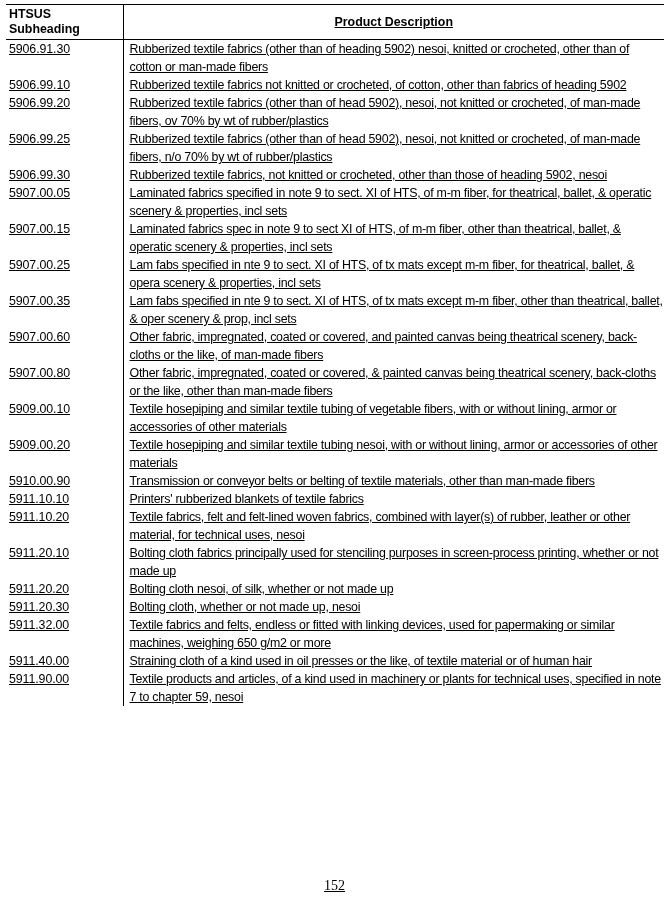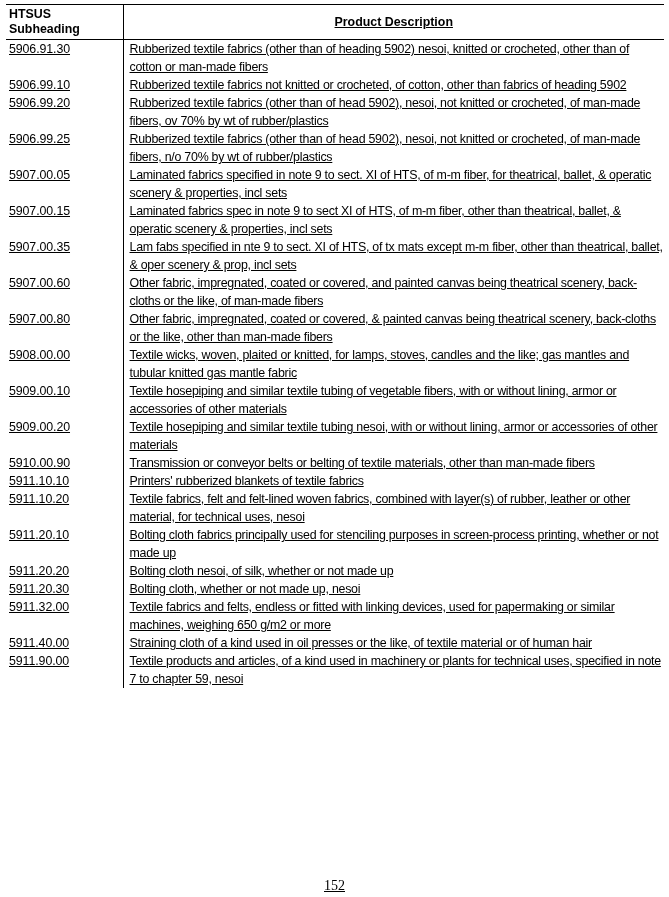--- a/index.html
+++ b/index.html
@@ -52,42 +52,46 @@
         </tr>
         <tr>
           <td class="code">5906.99.20</td>
           <td class="desc">Rubberized textile fabrics (other than of head 5902), nesoi, not knitted or crocheted, of man-made fibers, ov 70% by wt of rubber/plastics</td>
         </tr>
         <tr>
           <td class="code">5906.99.25</td>
           <td class="desc">Rubberized textile fabrics (other than of head 5902), nesoi, not knitted or crocheted, of man-made fibers, n/o 70% by wt of rubber/plastics</td>
         </tr>
         <tr>
+          <td class="code">5906.99.30</td>
+          <td class="desc">Rubberized textile fabrics, not knitted or crocheted, other than those of heading 5902, nesoi</td>
+        </tr>
+        <tr>
           <td class="code">5907.00.05</td>
           <td class="desc">Laminated fabrics specified in note 9 to sect. XI of HTS, of m-m fiber, for theatrical, ballet, &amp; operatic scenery &amp; properties, incl sets</td>
         </tr>
         <tr>
           <td class="code">5907.00.15</td>
           <td class="desc">Laminated fabrics spec in note 9 to sect XI of HTS, of m-m fiber, other than theatrical, ballet, &amp; operatic scenery &amp; properties, incl sets</td>
+        </tr>
+        <tr>
+          <td class="code">5907.00.25</td>
+          <td class="desc">Lam fabs specified in nte 9 to sect. XI of HTS, of tx mats except m-m fiber, for theatrical, ballet, &amp; opera scenery &amp; properties, incl sets</td>
         </tr>
         <tr>
           <td class="code">5907.00.35</td>
           <td class="desc">Lam fabs specified in nte 9 to sect. XI of HTS, of tx mats except m-m fiber, other than theatrical, ballet, &amp; oper scenery &amp; prop, incl sets</td>
         </tr>
         <tr>
           <td class="code">5907.00.60</td>
           <td class="desc">Other fabric, impregnated, coated or covered, and painted canvas being theatrical scenery, back-cloths or the like, of man-made fibers</td>
         </tr>
         <tr>
           <td class="code">5907.00.80</td>
           <td class="desc">Other fabric, impregnated, coated or covered, &amp; painted canvas being theatrical scenery, back-cloths or the like, other than man-made fibers</td>
-        </tr>
-        <tr>
-          <td class="code">5908.00.00</td>
-          <td class="desc">Textile wicks, woven, plaited or knitted, for lamps, stoves, candles and the like; gas mantles and tubular knitted gas mantle fabric</td>
         </tr>
         <tr>
           <td class="code">5909.00.10</td>
           <td class="desc">Textile hosepiping and similar textile tubing of vegetable fibers, with or without lining, armor or accessories of other materials</td>
         </tr>
         <tr>
           <td class="code">5909.00.20</td>
           <td class="desc">Textile hosepiping and similar textile tubing nesoi, with or without lining, armor or accessories of other materials</td>
         </tr>
         <tr>

